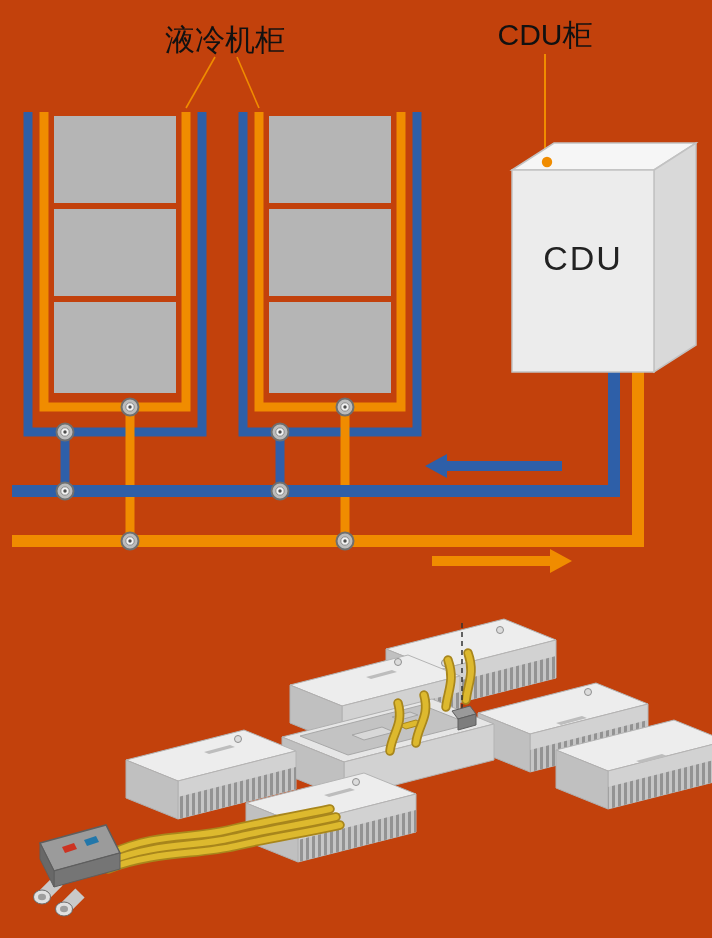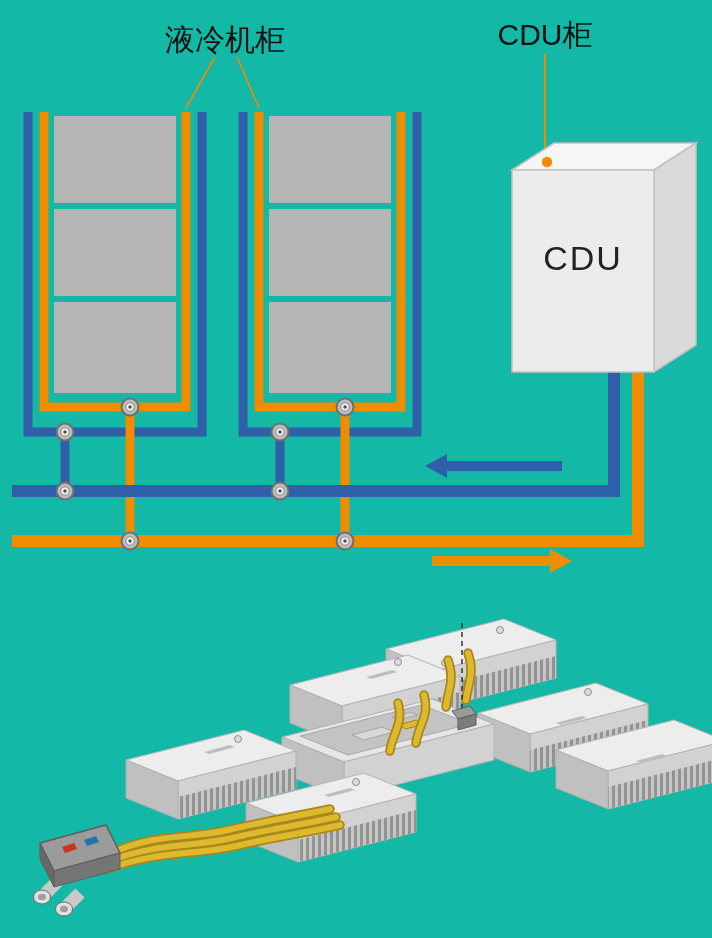--- a/index.html
+++ b/index.html
@@ -1,17 +1,17 @@
 <!DOCTYPE html>
 <html><head>
 <meta charset="utf-8">
 <style>
   html,body{margin:0;padding:0;background:#ffffff;}
   .canvas{
-    width:712px;height:938px;background:#14b8a6;position:relative;overflow:hidden;
+    width:712px;height:938px;background:#c2410c;position:relative;overflow:hidden;
     font-family:"Liberation Sans","DejaVu Sans",sans-serif;
   }
   svg{display:block;}
   svg text{font-family:"Liberation Sans","DejaVu Sans",sans-serif;fill:#111;}
   .big-label{font-size:30px;}
   .cdu-face-label{font-size:34px;letter-spacing:2px;fill:#222;}
 </style>
 </head>
 <body>
 

